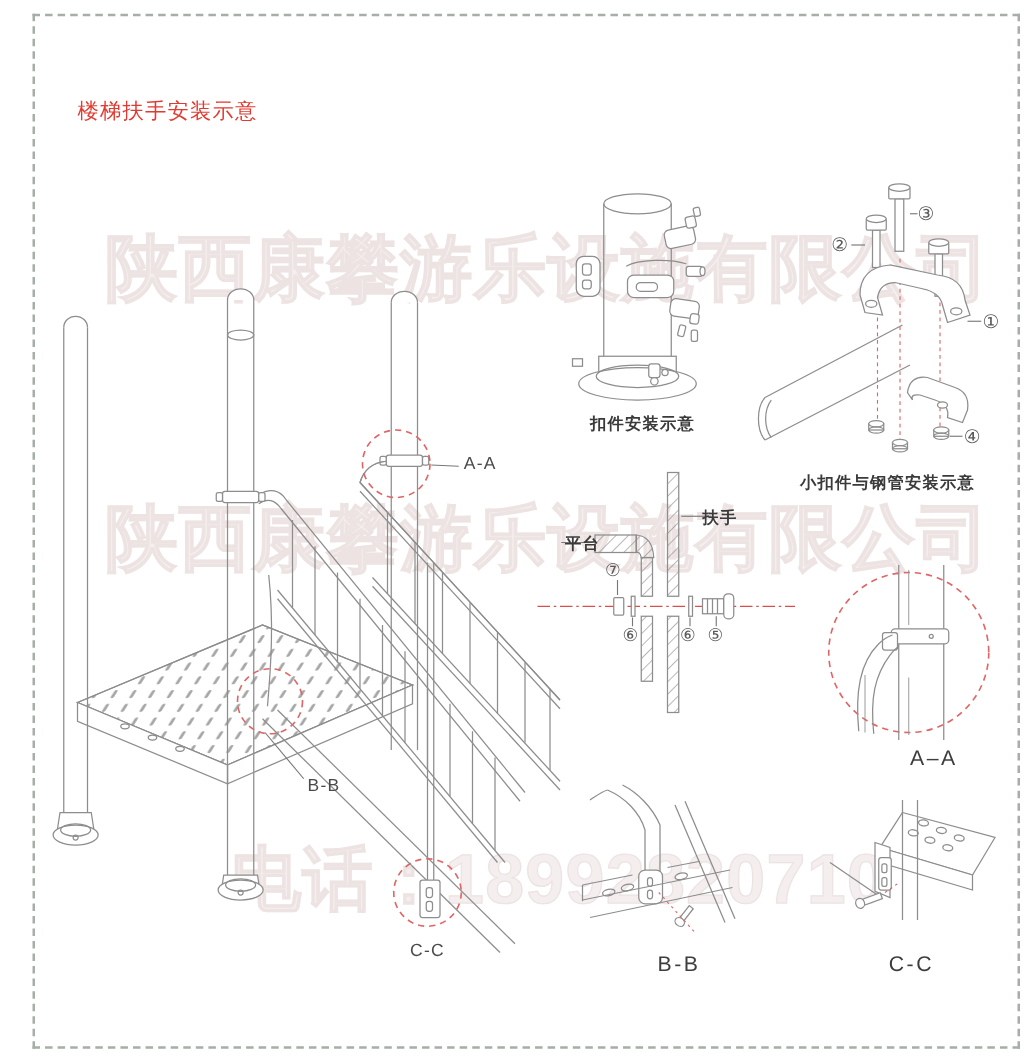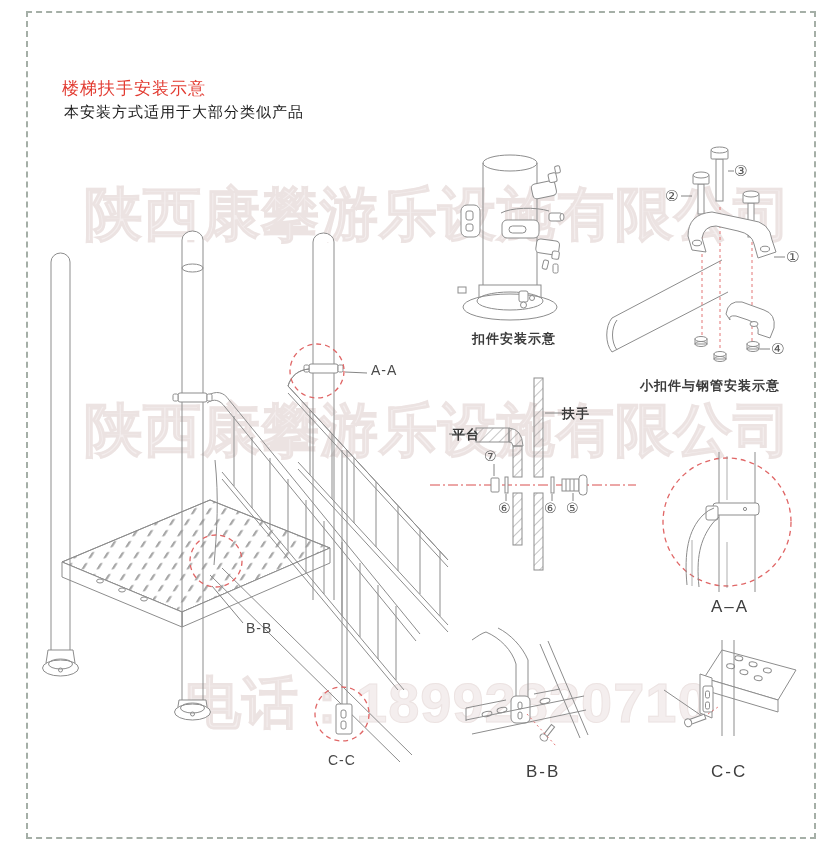--- a/index.html
+++ b/index.html
@@ -338,32 +338,31 @@
       <line x1="664" y1="690" x2="702" y2="716"></line>
       <g transform="translate(690,722) rotate(-20)">
         <rect x="0" y="-2.5" width="16" height="5" fill="#ffffff"></rect>
         <ellipse cx="-2" cy="0" rx="3.5" ry="4" fill="#ffffff"></ellipse>
       </g>
       <line x1="708" y1="714" x2="718" y2="707" stroke="#e06666" stroke-width="0.9" stroke-dasharray="2 3"></line>
     </g>
   </svg>
 
   <div class="subtitle">楼梯扶手安装示意</div>
-  <div class="note">本安装方式适用于大部分类似产品</div>
 
   <span class="lbl" style="left:472px;top:330px;">扣件安装示意</span>
   <span class="lbl" style="left:640px;top:377px;">小扣件与钢管安装示意</span>
   <span class="lbl" style="left:420px;top:426px;margin-left:32px;">平台</span>
   <span class="lbl" style="left:562px;top:405px;">扶手</span>
 
   <span class="seclbl" style="left:371px;top:362px;">A-A</span>
   <span class="seclbl" style="left:246px;top:620px;">B-B</span>
   <span class="seclbl" style="left:328px;top:752px;">C-C</span>
 
-  <span class="detlbl" style="left:711px;top:597px;">A–A</span>
+  <span class="detlbl" style="left:728px;top:597px;">A–A</span>
   <span class="detlbl" style="left:526px;top:762px;">B-B</span>
   <span class="detlbl" style="left:711px;top:762px;">C-C</span>
 
   <span class="circnum" style="left:786px;top:248px;">①</span>
   <span class="circnum" style="left:665px;top:187px;">②</span>
   <span class="circnum" style="left:734px;top:162px;">③</span>
   <span class="circnum" style="left:771px;top:340px;">④</span>
   <span class="circnum small" style="left:566px;top:500px;">⑤</span>
   <span class="circnum small" style="left:498px;top:500px;">⑥</span>
   <span class="circnum small" style="left:544px;top:500px;">⑥</span>

